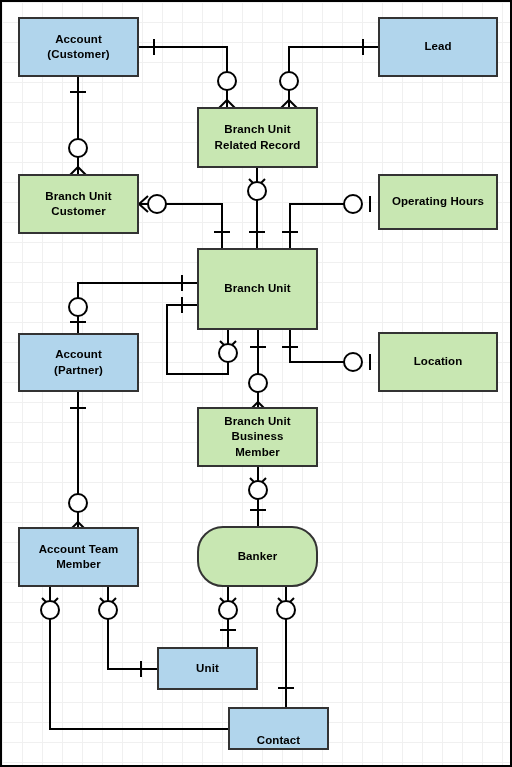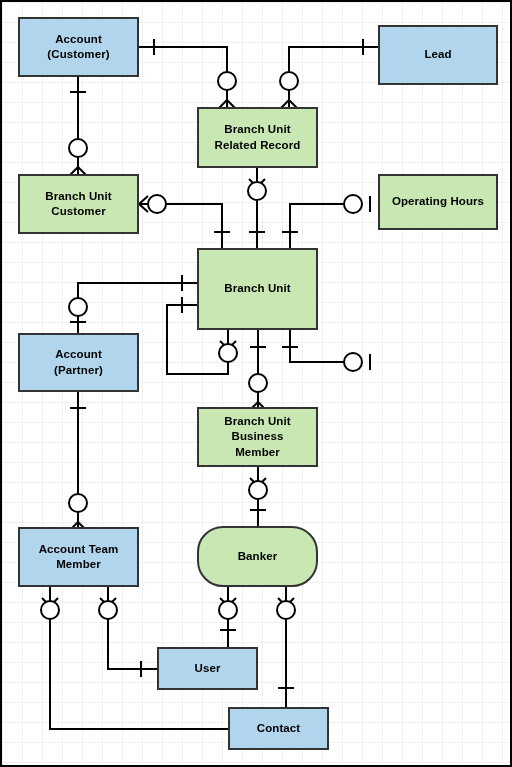--- a/index.html
+++ b/index.html
@@ -169,52 +169,55 @@
         <line x1="276" y1="686" x2="292" y2="686"></line>
       </g>
 
     </g>
   </svg>
 
 <div class="entity" style="left: 16px; top: 15px; width: 121px; height: 60px; background-color: rgb(177, 213, 236); border-color: rgb(51, 51, 51);">
       <span class="entity-label">Account
 (Customer)</span>
     </div>
-    <div class="entity" style="left: 376px; top: 15px; width: 120px; height: 60px; background-color: rgb(177, 213, 236); border-color: rgb(51, 51, 51); margin-top: 8px;">
+    <div class="entity" style="left: 376px; top: 15px; width: 120px; height: 60px; background-color: rgb(177, 213, 236); border-color: rgb(51, 51, 51);">
       <span class="entity-label">Lead</span>
     </div>
     <div class="entity" style="left: 195px; top: 105px; width: 121px; height: 61px; background-color: rgb(200, 231, 178); border-color: rgb(51, 51, 51);">
       <span class="entity-label">Branch Unit
 Related Record</span>
     </div>
     <div class="entity" style="left: 16px; top: 172px; width: 121px; height: 60px; background-color: rgb(200, 231, 178); border-color: rgb(51, 51, 51);">
       <span class="entity-label">Branch Unit
 Customer</span>
     </div>
     <div class="entity" style="left: 376px; top: 172px; width: 120px; height: 56px; background-color: rgb(200, 231, 178); border-color: rgb(51, 51, 51);">
       <span class="entity-label">Operating Hours</span>
     </div>
     <div class="entity" style="left: 195px; top: 246px; width: 121px; height: 82px; background-color: rgb(200, 231, 178); border-color: rgb(51, 51, 51);">
       <span class="entity-label">Branch Unit</span>
     </div>
     <div class="entity" style="left: 16px; top: 331px; width: 121px; height: 59px; background-color: rgb(177, 213, 236); border-color: rgb(51, 51, 51);">
       <span class="entity-label">Account
 (Partner)</span>
+    </div>
+    <div class="entity" style="left: 376px; top: 330px; width: 120px; height: 60px; background-color: rgb(200, 231, 178); border-color: rgb(51, 51, 51);">
+      <span class="entity-label">Location</span>
     </div>
     <div class="entity" style="left: 195px; top: 405px; width: 121px; height: 60px; background-color: rgb(200, 231, 178); border-color: rgb(51, 51, 51);">
       <span class="entity-label">Branch Unit
 Business
 Member</span>
     </div>
     <div class="entity" style="left: 16px; top: 525px; width: 121px; height: 60px; background-color: rgb(177, 213, 236); border-color: rgb(51, 51, 51); justify-content: center;">
       <span class="entity-label">Account Team
 Member</span>
     </div>
     <div class="entity" style="left: 195px; top: 524px; width: 121px; height: 61px; background-color: rgb(200, 231, 178); border-color: rgb(51, 51, 51); border-radius: 26px;">
       <span class="entity-label">Banker</span>
     </div>
     <div class="entity" style="left: 155px; top: 645px; width: 101px; height: 43px; background-color: rgb(177, 213, 236); border-color: rgb(51, 51, 51);">
-      <span class="entity-label">User</span>
-    </div>
-    <div class="entity" style="left: 226px; top: 705px; width: 101px; height: 43px; background-color: rgb(177, 213, 236); border-color: rgb(51, 51, 51);">
+      <span class="entity-label">Unit</span>
+    </div>
+    <div class="entity" style="left: 226px; top: 705px; width: 101px; height: 43px; background-color: rgb(177, 213, 236); border-color: rgb(51, 51, 51); align-items: flex-end;">
       <span class="entity-label">Contact</span>
     </div>
   </div>
 
 </body></html>

